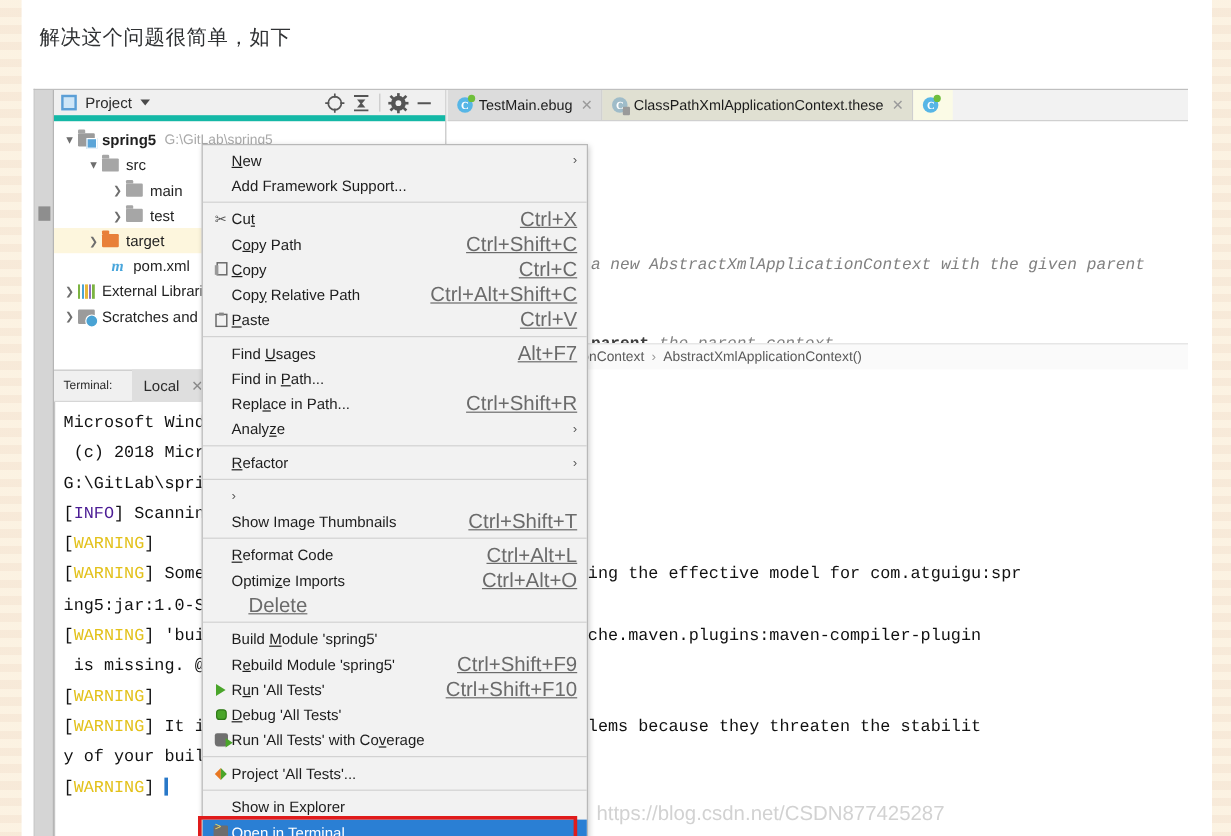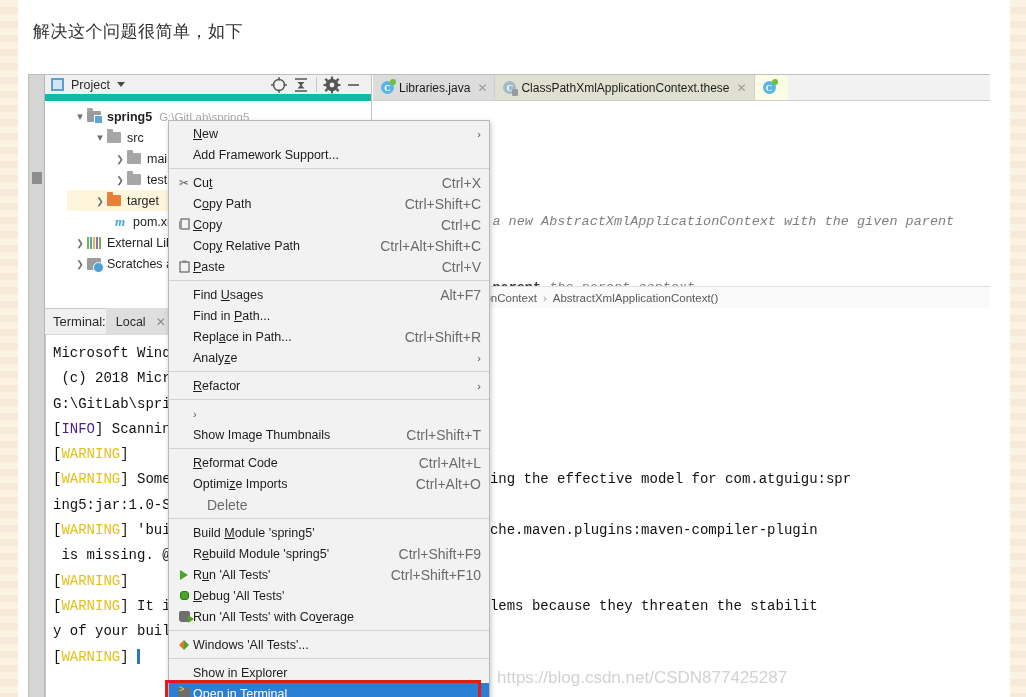--- a/index.html
+++ b/index.html
@@ -49,41 +49,41 @@
     position: absolute; left: 3px; top: 97px; width: 10px; height: 12px;
     background: #8e8e8e;
   }
 
   
   .project-panel {
     position: absolute; left: 16px; top: 0; width: 327px; height: 233px;
     background: #ffffff; border-right: 1px solid #c4c4c4;
   }
   .project-header {
-    height: 26px; background: #f0f0f0; border-bottom: 7px solid #14b8a6;
+    height: 26px; background: #f0f0f0; border-bottom: 5px solid #14b8a6;
     display: flex; align-items: center; padding: 0 6px;
   }
   .proj-box {
     width: 13px; height: 13px; border: 2px solid #5c9fd6; background: #cfe6f7;
     margin-right: 7px; flex: none;
   }
   .proj-title { font-size: 12.5px; color: #2b2b2b; }
   .proj-caret {
     margin-left: 7px; width: 0; height: 0;
     border-left: 4.5px solid transparent; border-right: 4.5px solid transparent;
     border-top: 5px solid #4a4a4a;
   }
   .hdr-spacer { flex: 1; }
   .hdr-icon { width: 22px; height: 22px; position: relative; cursor: default; }
   .hdr-sep { width: 1px; height: 15px; background: #c7c7c7; margin: 0 4px; }
 
   .tree { padding: 5px 0 0 0; font-size: 12.5px; color: #232323; }
   .node {
     height: 21px; display: flex; align-items: center;
-    padding-left: 6px; white-space: nowrap; margin-left: 22px;
+    padding-left: 6px; white-space: nowrap;
   }
   .node.sel { background: #fdf6dd; }
   .arrow {
     width: 14px; flex: none; color: #6e6e6e; font-size: 10px;
     display: flex; align-items: center; justify-content: center;
   }
   .arrow.down::before { content: "\25BE"; font-size: 11px; }
   .arrow.right::before { content: "\276F"; font-size: 9px; }
   .folder {
     width: 14px; height: 11px; flex: none; margin-right: 6px; border-radius: 1px;
@@ -128,21 +128,21 @@
   .term-panel {
     position: absolute; left: 16px; top: 233px; right: 0; bottom: 0;
     background: #ffffff;
   }
   .term-tabbar {
     height: 27px; background: #f0f0f0; border-top: 1px solid #c9c9c9;
     border-bottom: 1px solid #d6d6d6;
     display: flex; align-items: center; padding-left: 8px;
     width: 327px; border-right: 1px solid #c4c4c4;
   }
-  .term-label { font-size: 13px; color: #2b2b2b; }
+  .term-label { font-size: 10px; color: #2b2b2b; margin-right: 16px; }
   .term-tab {
     background: #dedede; height: 27px; display: flex; align-items: center;
     padding: 0 7px 0 10px; font-size: 12.5px; color: #2b2b2b;
   }
   .term-tab .x { margin-left: 10px; color: #8a8a8a; font-size: 12px; }
 
   .term-body {
     position: absolute; left: 0; top: 27px; right: 0; bottom: 0;
     padding: 6px 0 0 8px; overflow: hidden;
     font-family: "Liberation Mono", "DejaVu Sans Mono", monospace;
@@ -219,21 +219,21 @@
     box-shadow: 1px 2px 5px rgba(0,0,0,.22);
     font-size: 12.5px; color: #1d1d1d; z-index: 40;
     padding: 2px 0;
   }
   .mi {
     height: 21px; display: flex; align-items: center;
     padding: 0 8px 0 6px; position: relative; white-space: nowrap;
   }
   .mi .ic { width: 18px; flex: none; display: flex; align-items: center; justify-content: center; }
   .mi .tx { flex: 1; }
-  .mi .sc { color: #6b6b6b; font-size: 14px; padding-left: 14px; }
+  .mi .sc { color: #6b6b6b; font-size: 17px; padding-left: 14px; text-decoration: underline; }
   .mi.hl { background: #2a7fd4; color: #ffffff; }
   .mi.hl .tx { color: #ffffff; }
   .sep { height: 1px; background: #d2d2d2; margin: 3px 0; }
   u.acc { text-decoration: underline; }
 
   .redbox {
     position: absolute; left: -4px; top: -3px; width: 316px; height: 26px;
     border: 3px solid #e01b1b; pointer-events: none;
   }
 
@@ -380,21 +380,21 @@
         <span class="scrico"></span>
         <span class="nlabel">Scratches and Consoles</span>
       </div>
     </div>
   </div>
 
   <div class="editor">
     <div class="edit-tabbar">
       <div class="etab">
         <span class="jico green">C</span>
-        <span>Libraries.java</span>
+        <span>TestMain.ebug</span>
         <span class="x">✕</span>
       </div>
       <div class="etab active">
         <span class="jico grey">C</span>
         <span>ClassPathXmlApplicationContext.these</span>
         <span class="x">✕</span>
       </div>
       <div class="etab pale">
         <span class="jico green">C</span>
       </div>
@@ -562,21 +562,21 @@
       <span class="tx">Run 'All Tests' with Co<u class="acc">v</u>erage</span>
     </div>
     <div class="sep"></div>
     <div class="mi">
       <span class="ic">
         <span class="create-ic">
           <span class="l"></span>
           <span class="r"></span>
         </span>
       </span>
-      <span class="tx">Windows 'All Tests'...</span>
+      <span class="tx">Project 'All Tests'...</span>
     </div>
     <div class="sep"></div>
     <div class="mi">
       <span class="ic"></span>
       <span class="tx">Show in Explorer</span>
     </div>
     <div class="mi hl" style="position: relative;">
       <span class="ic">
         <span class="term-ic"></span>
       </span>

